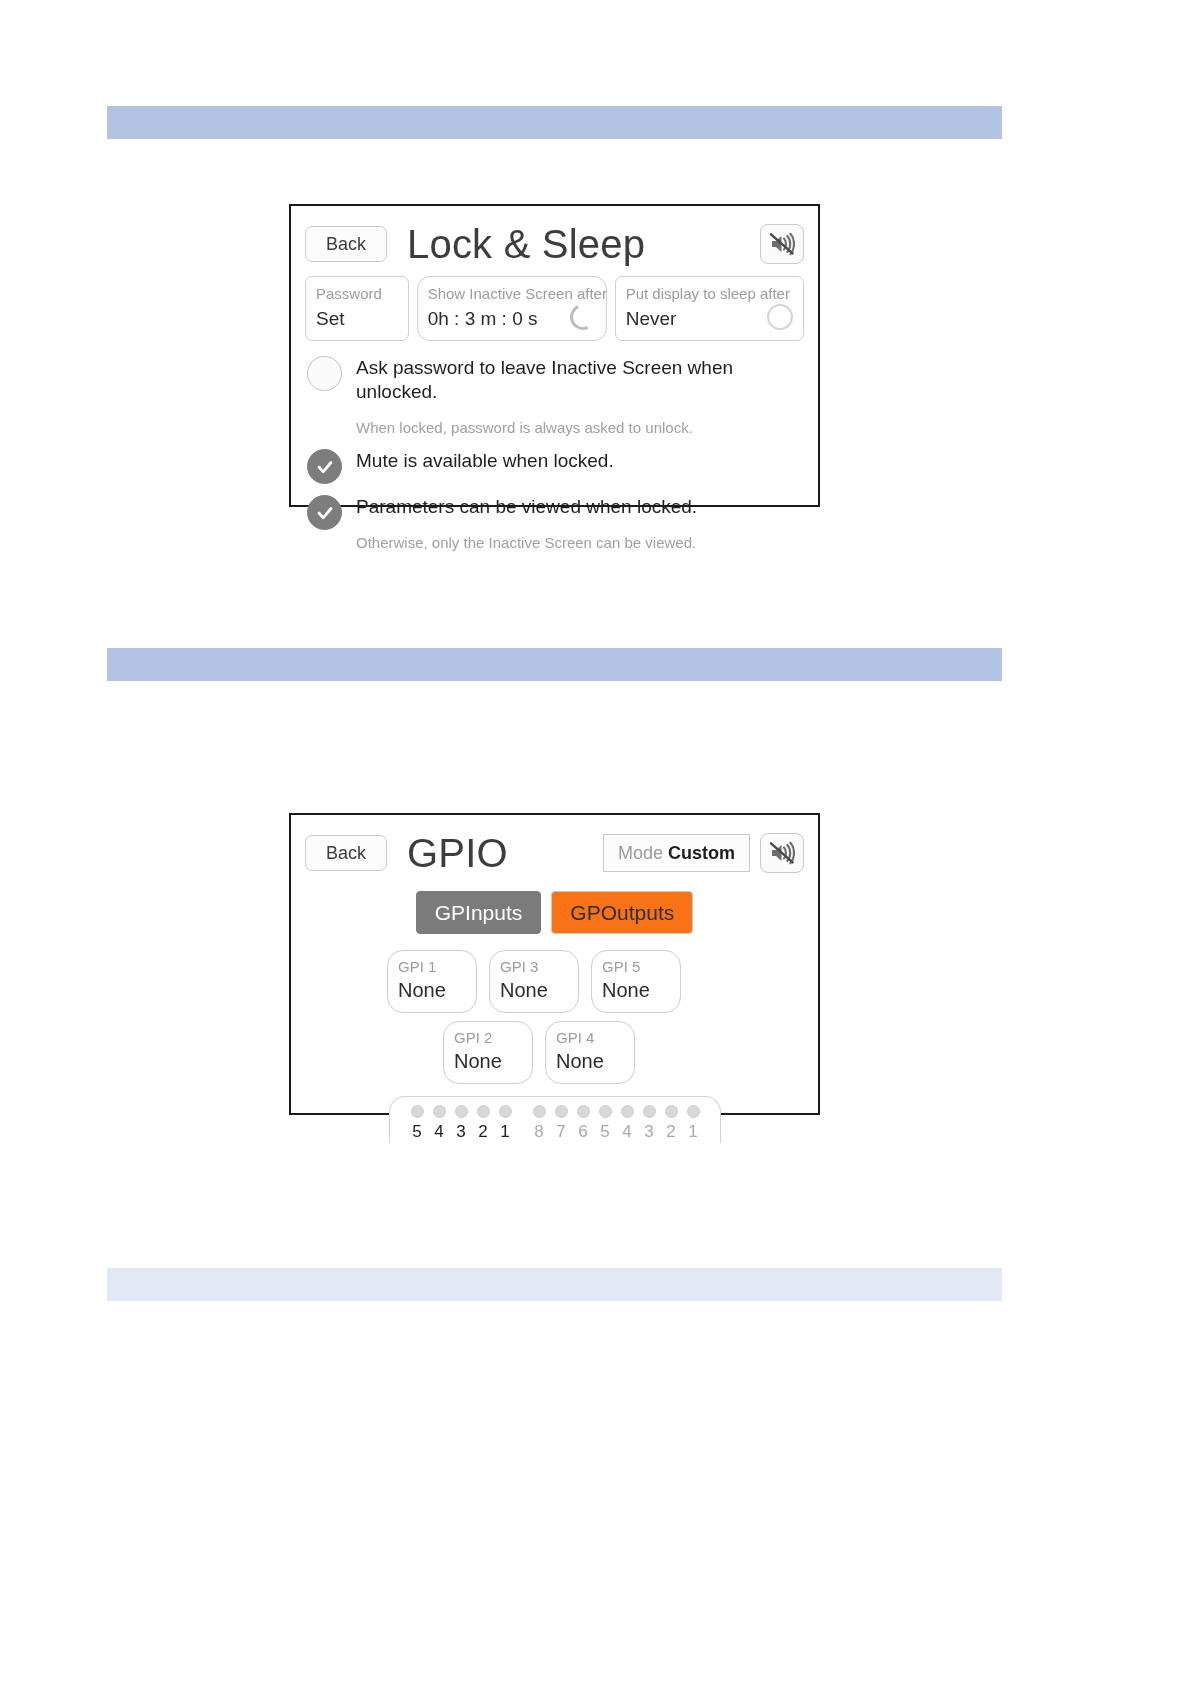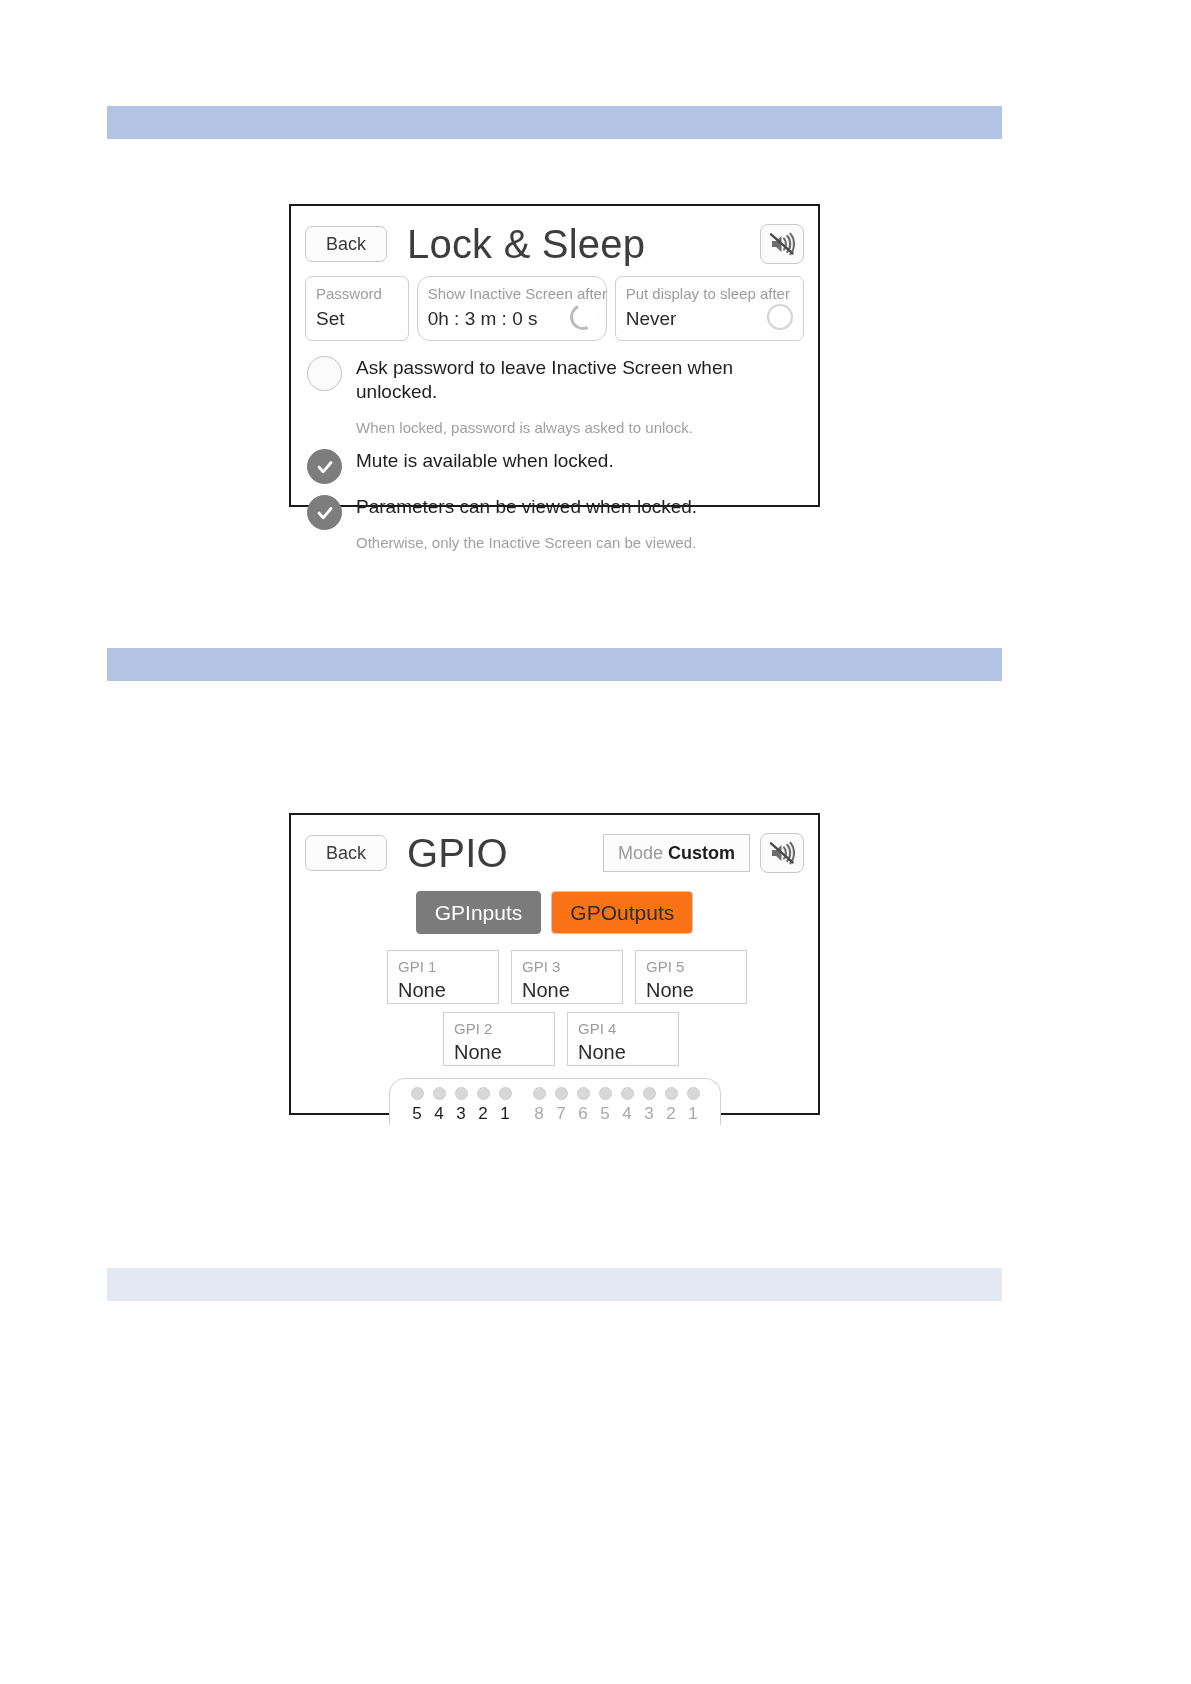--- a/index.html
+++ b/index.html
@@ -138,25 +138,25 @@
     line-height: 1;
     white-space: nowrap;
   }
   .tab.sel   { background: #7b7b7b; color: #ffffff; border: 1px solid #7b7b7b; }
   .tab.unsel { background: #f97316; color: #2e2e2e; border: 1px solid #c9c9c9; }
 
   
   .gpi-rowA { display: flex; gap: 12px; margin-top: 16px; padding-left: 96px; }
   .gpi-rowB { display: flex; gap: 12px; margin-top: 8px;  padding-left: 152px; }
   .gpi {
-    width: 112px;
+    width: 90px;
     border: 1px solid #cfcfcf;
-    border-radius: 0;
+    border-radius: 16px;
     background: #fefefe;
-    padding: 7px 10px 0 10px;
+    padding: 7px 10px 9px 10px;
   }
   .gpi .g-label { font-size: 15px; color: #9d9d9d; line-height: 1.2; }
   .gpi .g-value { font-size: 20px; color: #2b2b2b; line-height: 1.3; margin-top: 1px; }
 
   
   .connector-wrap { margin-top: 12px; display: flex; justify-content: center; }
   .connector {
     border: 1px solid #d2d2d2;
     border-bottom: none;
     border-radius: 16px 16px 0 0;

